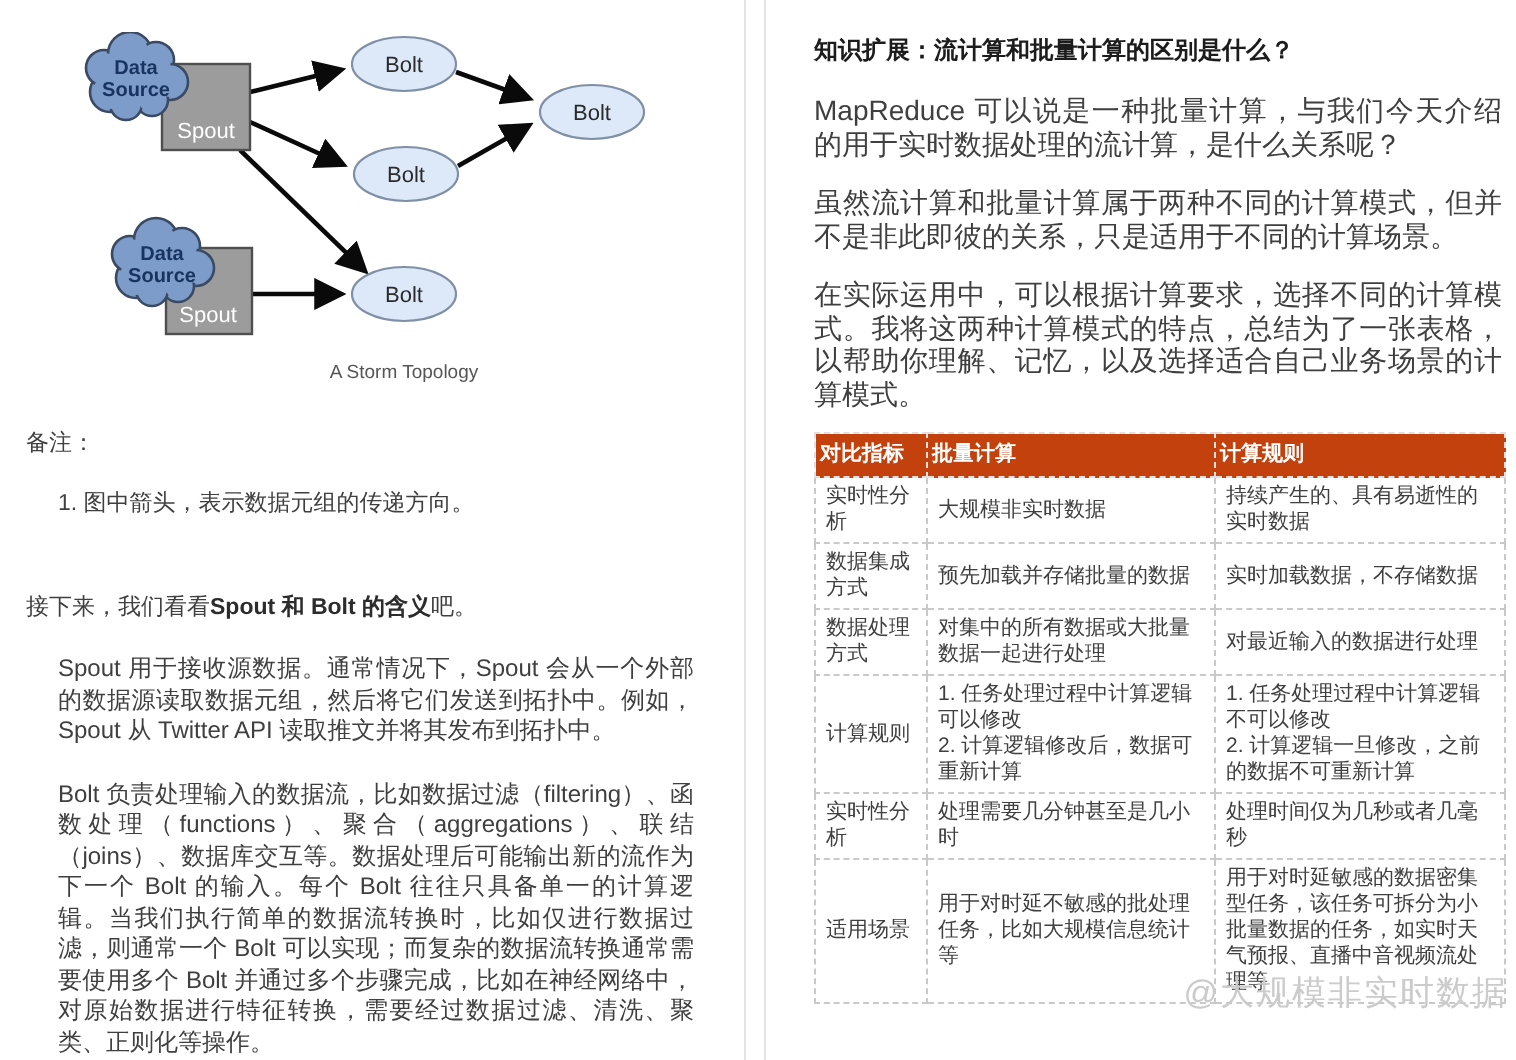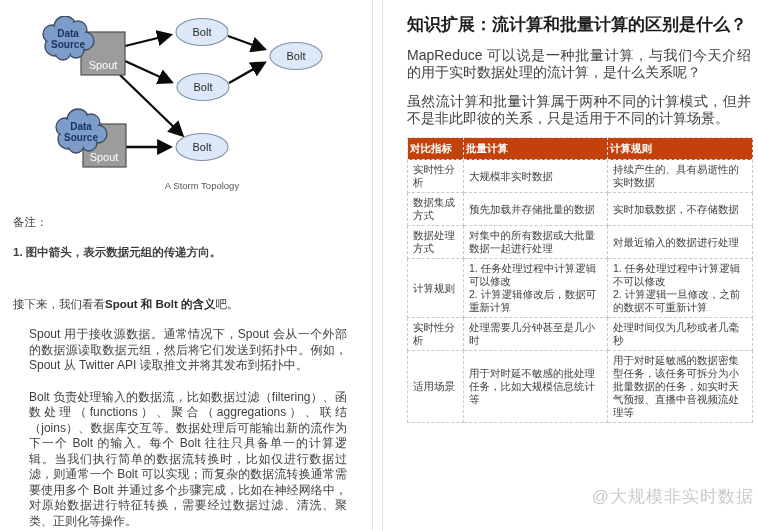--- a/index.html
+++ b/index.html
@@ -5,29 +5,29 @@
   html,body{margin:0;padding:0;background:#ffffff;}
   .canvas{position:relative;width:758px;height:530px;overflow:hidden;background:#fff;
     font-family:"Liberation Sans","DejaVu Sans",sans-serif;color:#3f3f3f;}
   
   .left-page{position:absolute;left:0;top:0;width:372px;height:530px;border-right:1px solid #e3e3e3;}
   .right-page{position:absolute;left:382px;top:0;width:376px;height:530px;border-left:1px solid #e3e3e3;}
   .left-content{position:absolute;inset:0;padding:14px 9px 0 13px;box-sizing:border-box;}
   .para{margin:0;font-size:11.5px;line-height:17px;text-align:justify;}
   .para-tight{margin:16px;font-size:12px;line-height:15.5px;text-align:justify;}
   .note-label{margin:21px 0 0 0;font-size:11.5px;line-height:15px;}
-  .note-item{margin:15px 0 0 0;font-size:11.5px;line-height:15px;font-weight:bold;}
+  .note-item{margin:15px 0 0 16px;font-size:11.5px;line-height:15px;}
   .lead-line{margin:37px 0 0 0;font-size:11.5px;line-height:15px;}
   .bold{font-weight:bold;color:#2c2c2c;}
   .spout-para{margin-top:15px;}
   .bolt-para{margin-top:4px;}
   .diagram{display:block;margin:2px 0 0 12px;}
   
   .right-content{position:absolute;inset:0;padding:14px 7px 0 24px;box-sizing:border-box;}
-  .r-title{margin:2px 0 0 0;font-size:17px;line-height:18px;font-weight:bold;color:#1c1c1c;}
+  .r-title{margin:2px 0 0 0;font-size:12px;line-height:18px;font-weight:bold;color:#1c1c1c;}
   .r-para{margin:13px 1px 0 0;font-size:14px;line-height:16.5px;text-align:justify;}
   
   table.cmp{border-collapse:collapse;table-layout:fixed;width:345px;margin-top:11px;}
   table.cmp th,table.cmp td{border:1px dashed #c9c9c9;font-size:10.5px;line-height:13px;
     padding:3px 5px;vertical-align:middle;white-space:pre-line;word-break:break-all;}
   table.cmp th{background:#c2410c;color:#ffffff;font-weight:bold;text-align:left;padding:4px 2px;
     border:1px dashed #e0e0e0;}
   .col1{width:56px;}.col2{width:144px;}.col3{width:145px;}
   .watermark{position:absolute;right:5px;bottom:22px;font-size:17px;letter-spacing:1px;
     color:#cbcbcb;font-weight:400;}
@@ -147,20 +147,21 @@
       <p class="para-tight bolt-para">Bolt 负责处理输入的数据流，比如数据过滤（filtering）、函数处理（functions）、聚合（aggregations）、联结（joins）、数据库交互等。数据处理后可能输出新的流作为下一个 Bolt 的输入。每个 Bolt 往往只具备单一的计算逻辑。当我们执行简单的数据流转换时，比如仅进行数据过滤，则通常一个 Bolt 可以实现；而复杂的数据流转换通常需要使用多个 Bolt 并通过多个步骤完成，比如在神经网络中，对原始数据进行特征转换，需要经过数据过滤、清洗、聚类、正则化等操作。</p>
     </div>
   </div>
 
   <div class="right-page">
     <div class="right-content">
       <h2 class="r-title">知识扩展：流计算和批量计算的区别是什么？</h2>
 
       <p class="r-para">MapReduce 可以说是一种批量计算，与我们今天介绍的用于实时数据处理的流计算，是什么关系呢？</p>
       <p class="r-para">虽然流计算和批量计算属于两种不同的计算模式，但并不是非此即彼的关系，只是适用于不同的计算场景。</p>
+      <p class="r-para">在实际运用中，可以根据计算要求，选择不同的计算模式。我将这两种计算模式的特点，总结为了一张表格，以帮助你理解、记忆，以及选择适合自己业务场景的计算模式。</p>
 
       <table class="cmp">
         <colgroup>
             <col class="col1">
             <col class="col2">
             <col class="col3">
           </colgroup>
         <thead>
           <tr>
             <th>对比指标</th>

